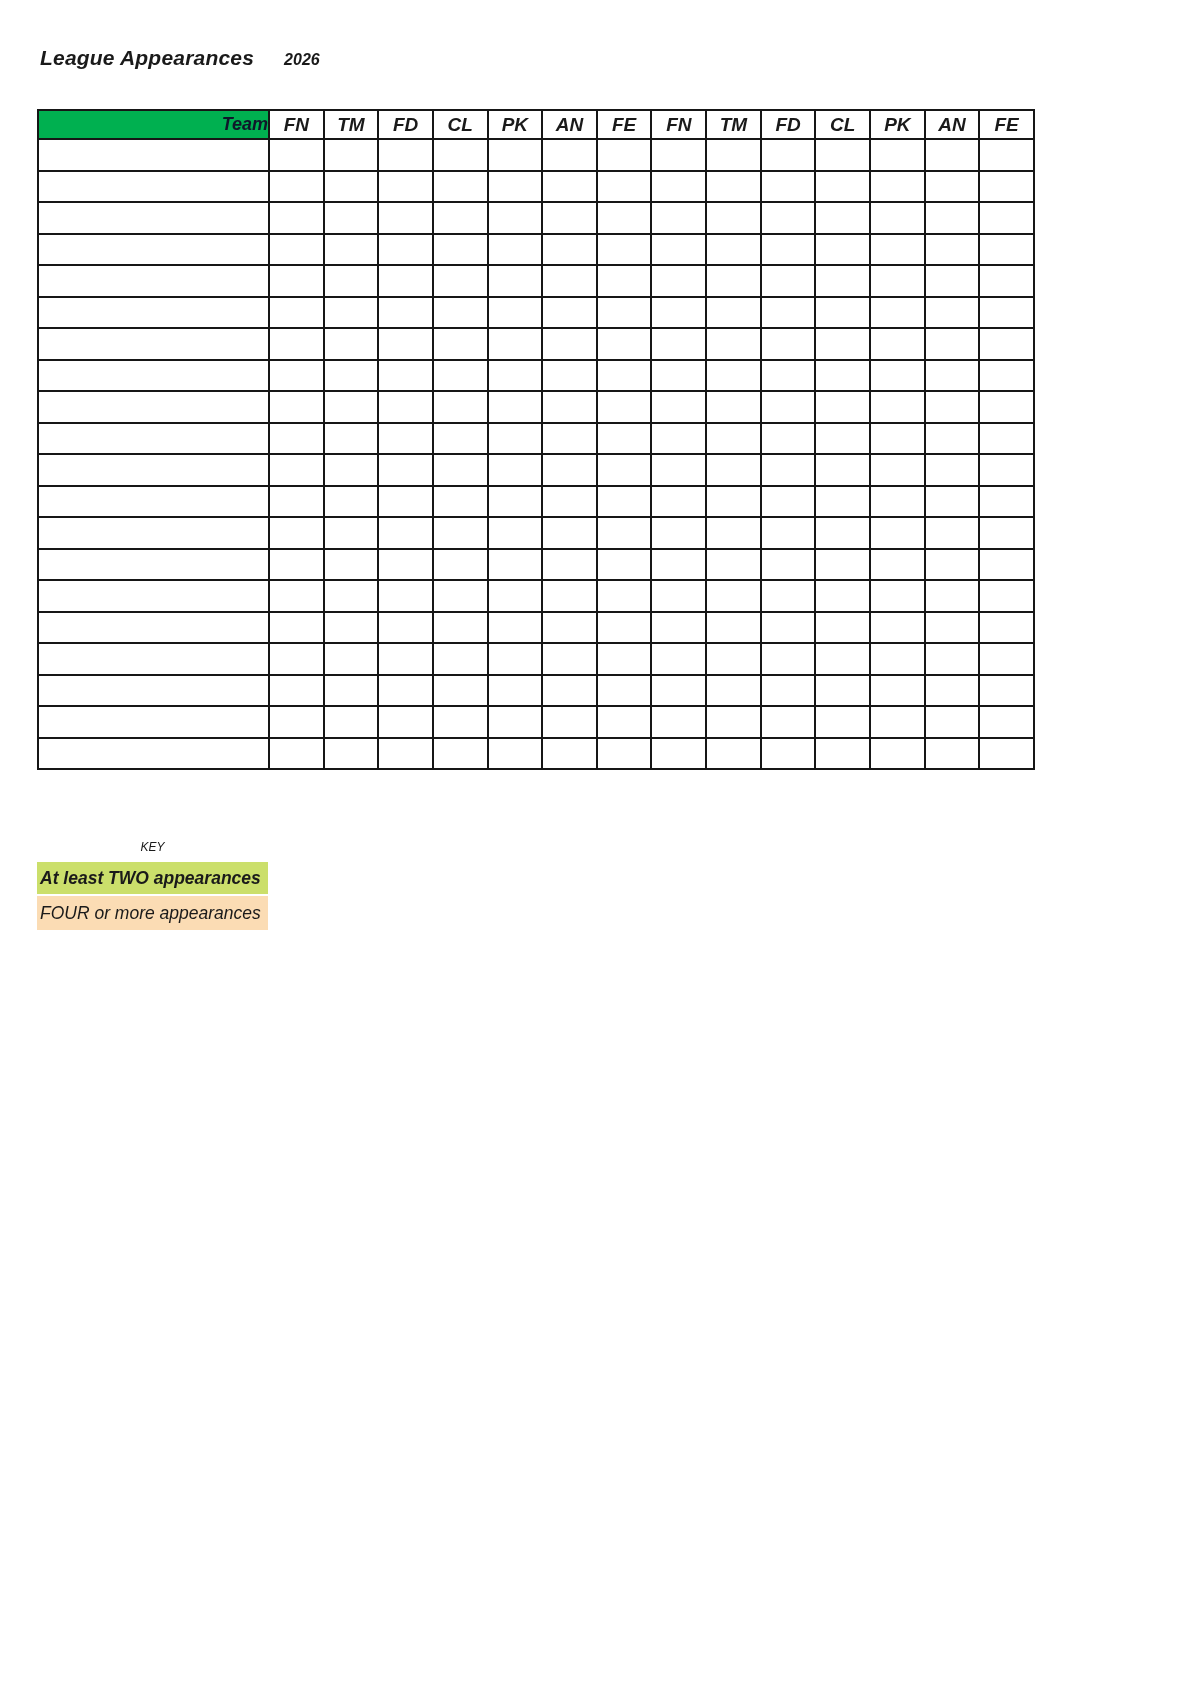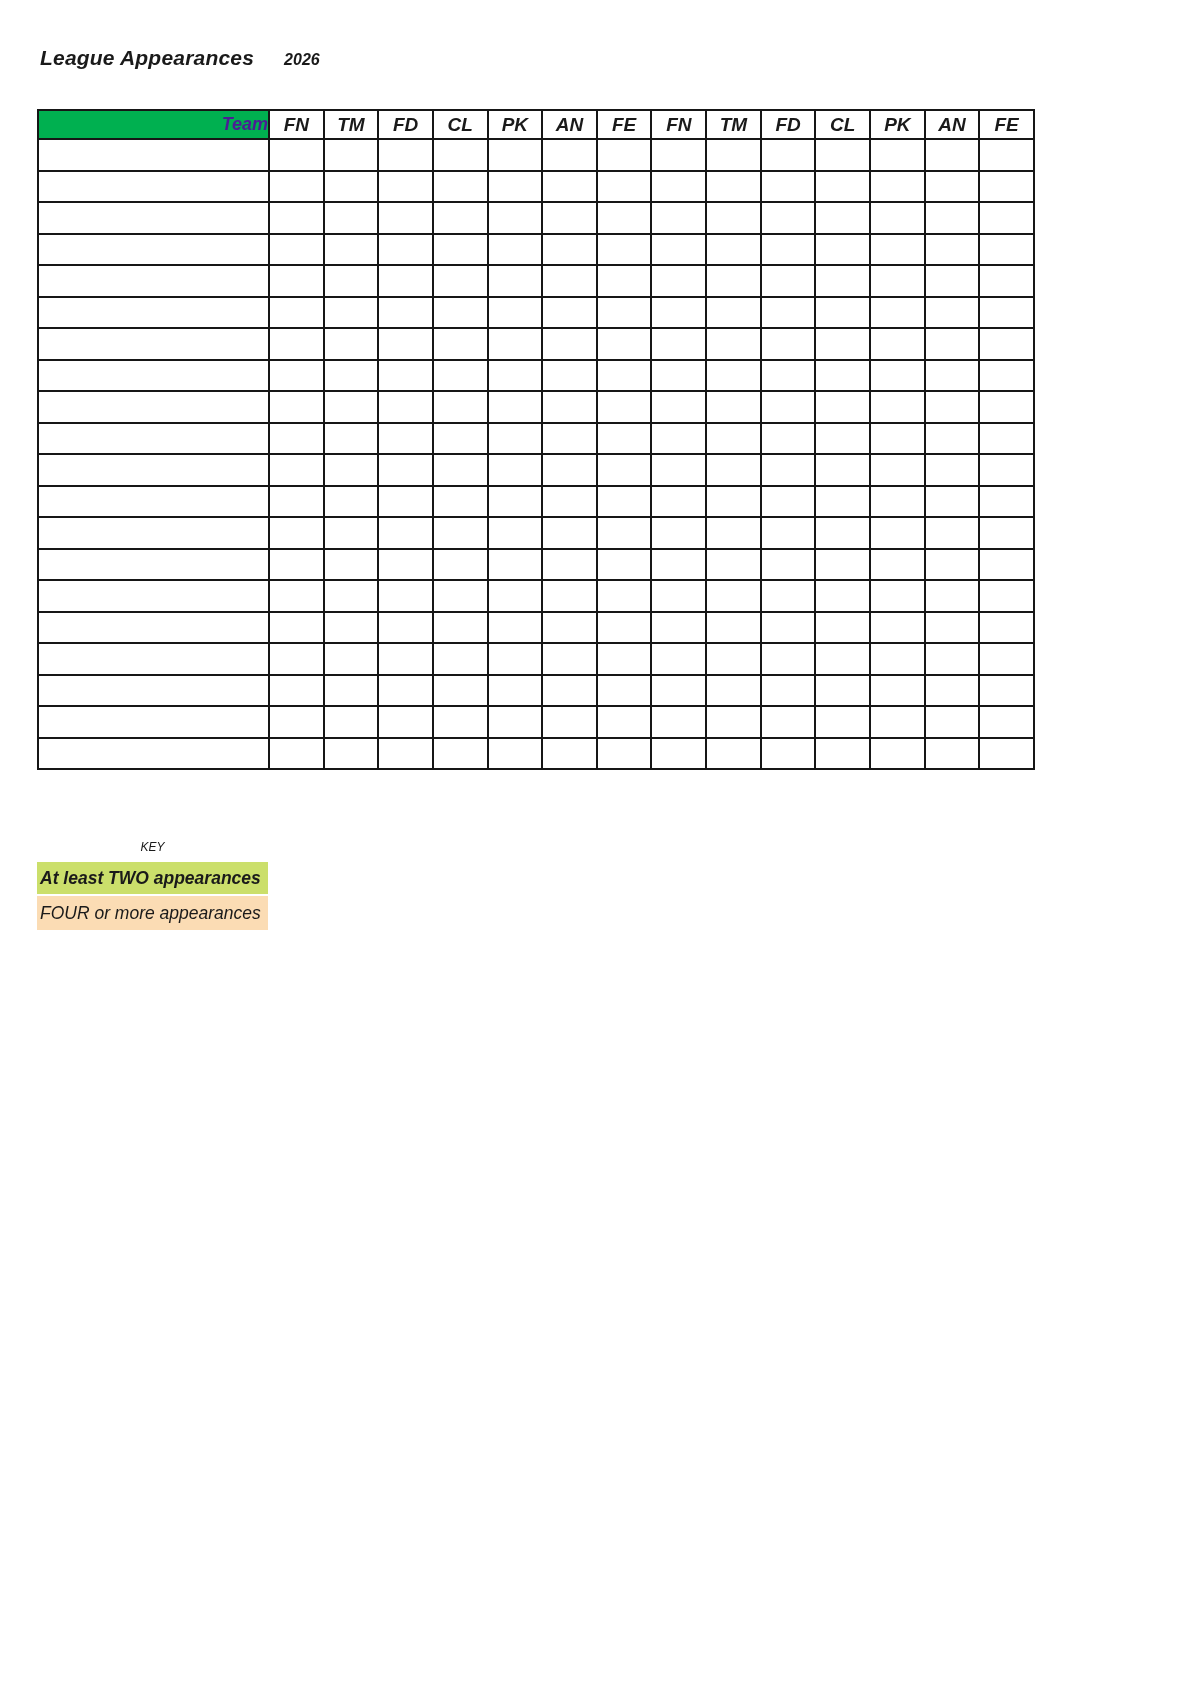--- a/index.html
+++ b/index.html
@@ -125,21 +125,21 @@
         <col>
         <col>
         <col>
         <col>
         <col>
         <col>
         <col>
       </colgroup>
     <tbody>
       <tr class="team-row">
-        <td class="row-head team-head-label" style="background: rgb(0, 176, 80); color: #4c1d95;">Team</td>
+        <td class="row-head team-head-label" style="background: rgb(0, 176, 80); color: #0f172a;">Team</td>
       <td class="hdr">FN</td>
           <td class="hdr">TM</td>
           <td class="hdr">FD</td>
           <td class="hdr">CL</td>
           <td class="hdr">PK</td>
           <td class="hdr">AN</td>
           <td class="hdr">FE</td>
           <td class="hdr">FN</td>
           <td class="hdr">TM</td>
           <td class="hdr">FD</td>

